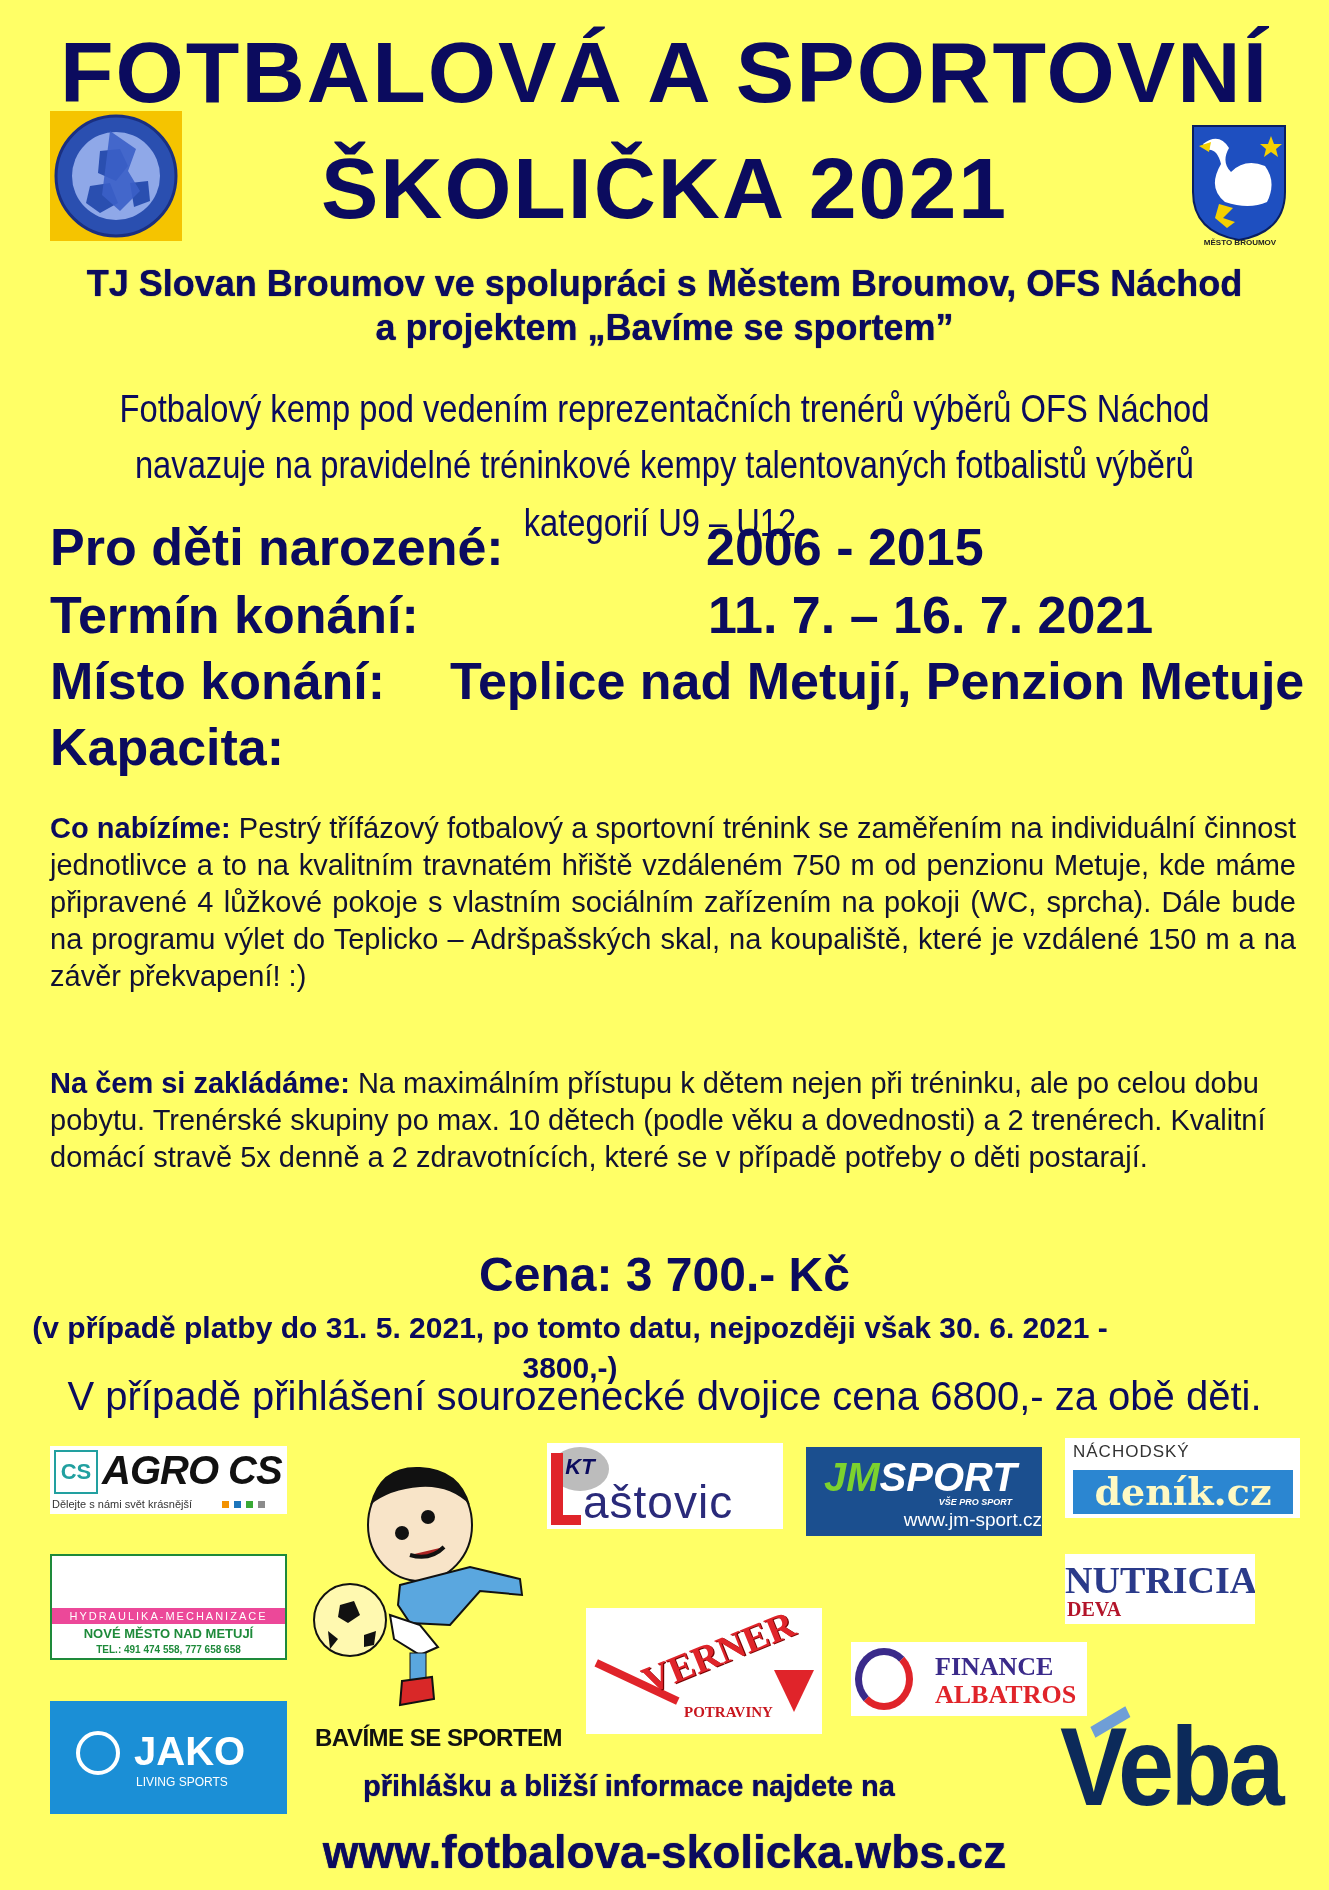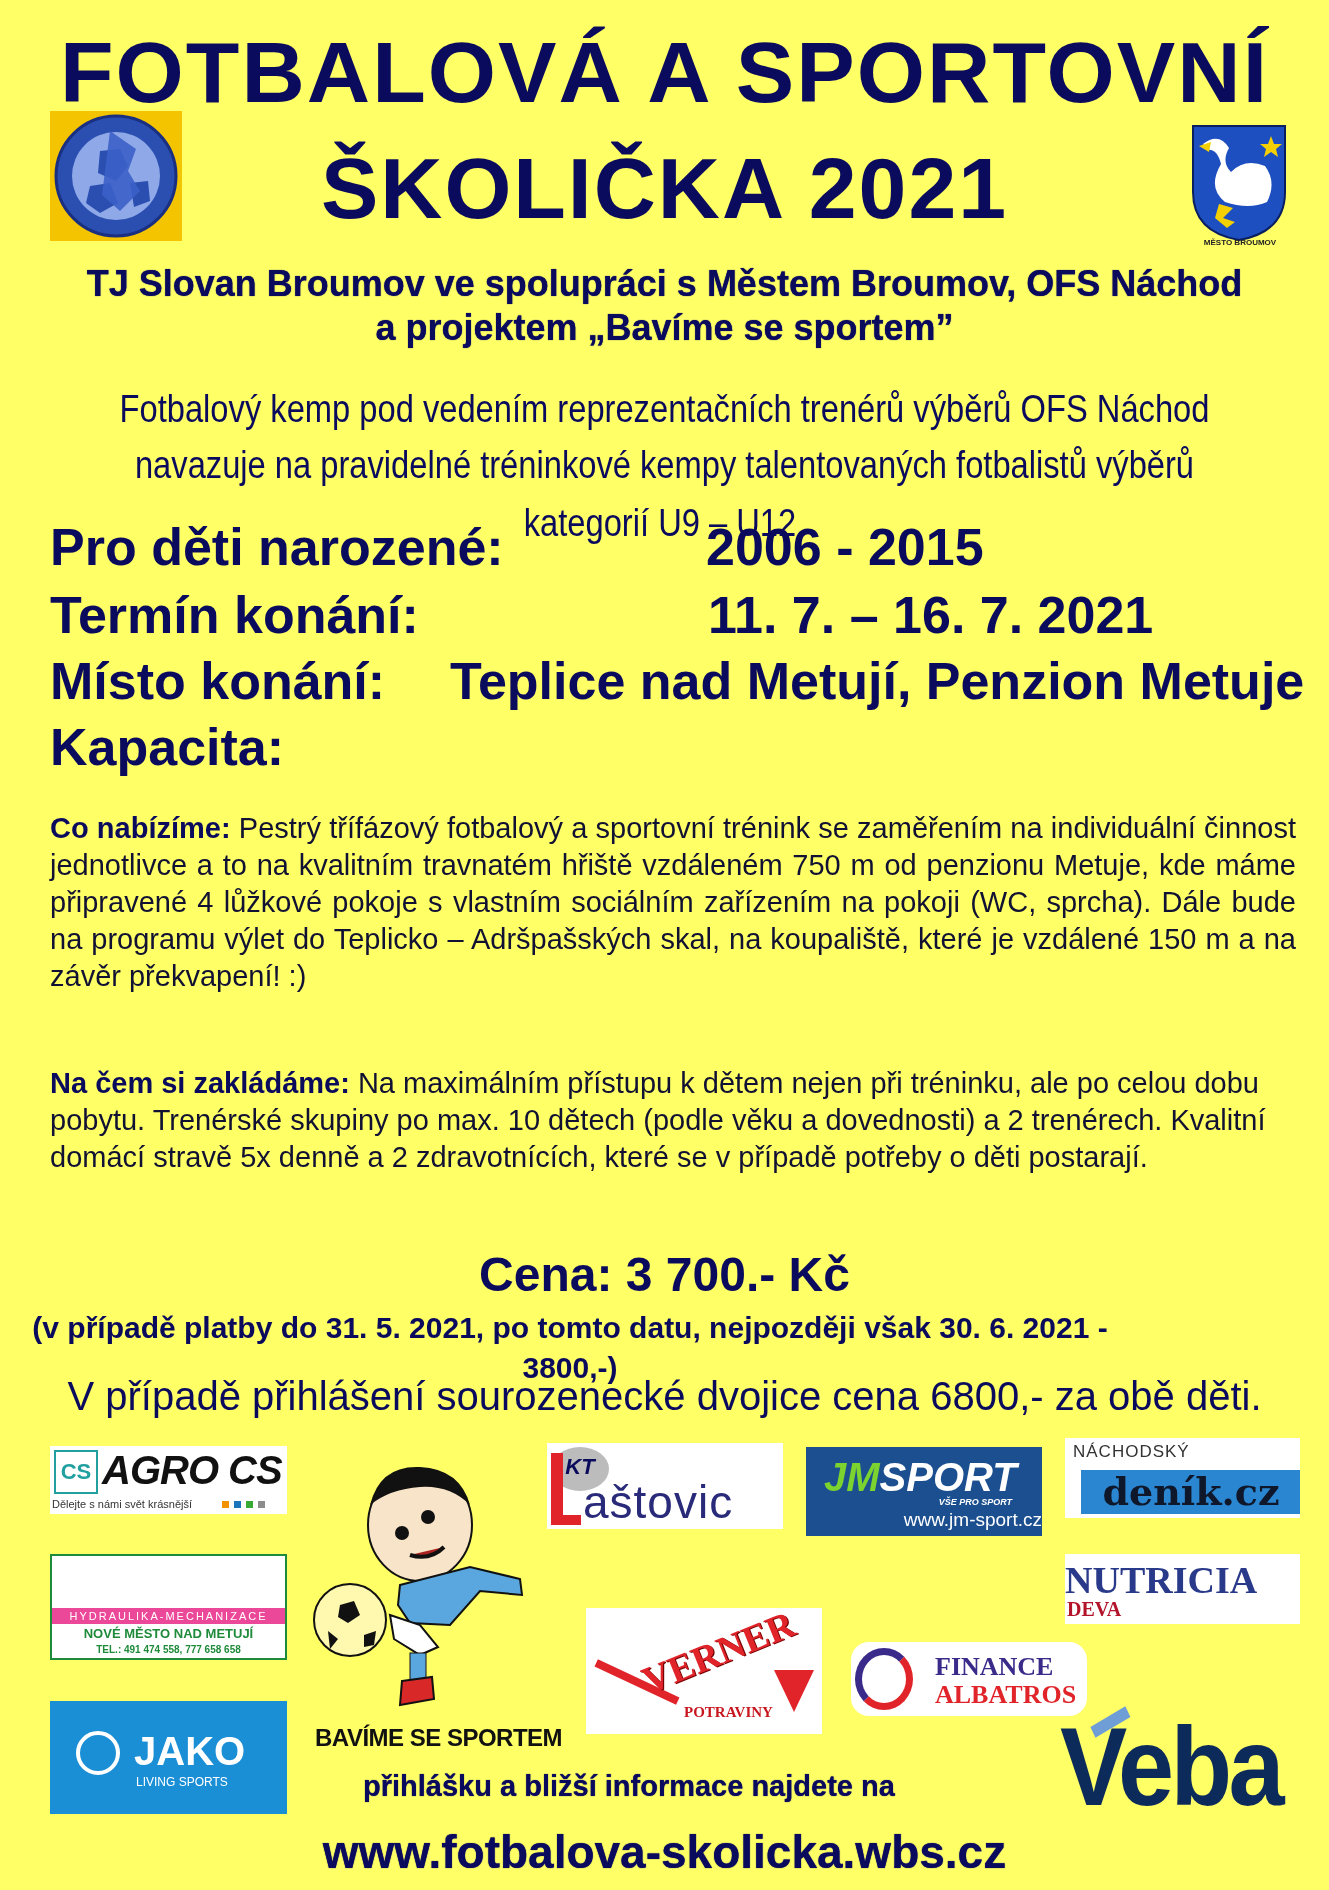--- a/index.html
+++ b/index.html
@@ -85,33 +85,33 @@
     .lastovic .name { position:absolute; left:36px; top:32px; font-size:46px; color:#2a2a7a; letter-spacing:1px; }
 
     .jm { left: 806px; top: 1447px; width: 236px; height: 89px; background: #1b4f8f; }
     .jm .name { position:absolute; left:18px; top:8px; font-size:40px; font-weight:bold; font-style:italic; color:#fff; }
     .jm .name span { color: #7cd22e; }
     .jm .tag { position:absolute; right:30px; top:50px; font-size:9px; font-weight:bold; font-style:italic; color:#fff; }
     .jm .url { position:absolute; left:0; width:100%; text-align:right; top:62px; font-size:19px; color:#fff; }
 
     .denik { left: 1065px; top: 1438px; width: 235px; height: 80px; }
     .denik .top { position:absolute; left:8px; top:4px; font-size:17px; color:#333; letter-spacing:1px; }
-    .denik .blue { position:absolute; left:8px; top:32px; width:220px; height:44px; background:#2b86d1; color:#0f172a; font-family:"DejaVu Serif", serif; font-weight:bold; font-size:38px; text-align:center; line-height:44px;margin-left:8px; }
-
-    .nutricia { left: 1065px; top: 1554px; width: 235px; height: 70px; }
+    .denik .blue { position:absolute; left:8px; top:32px; width:220px; height:44px; background:#2b86d1; color:#fef9c3; font-family:"DejaVu Serif", serif; font-weight:bold; font-size:38px; text-align:center; line-height:44px; }
+
+    .nutricia { left: 1065px; top: 1554px; width: 190px; height: 70px; }
     .nutricia .name { position:absolute; left:0; top:4px; font-family:"Liberation Serif", serif; font-weight:bold; font-size:38px; color:#2a3a8a; }
     .nutricia .deva { position:absolute; left:2px; top:44px; font-family:"Liberation Serif", serif; font-weight:bold; font-size:20px; color:#b3142a; }
 
     .verner { left: 586px; top: 1608px; width: 236px; height: 126px; }
     .verner .name { position:absolute; left:52px; top:22px; font-family:"Liberation Serif", serif; font-weight:bold; font-size:38px; color:#e0242a; transform: rotate(-22deg); text-shadow:1px 1px 0 #700; }
     .verner .sub { position:absolute; left:98px; top:96px; font-family:"Liberation Serif", serif; font-weight:bold; font-size:15px; color:#c8161e; }
     .verner .sw { position:absolute; left:6px; top:70px; width:90px; height:8px; background:#e0242a; transform: rotate(25deg); }
     .verner .arr { position:absolute; left:188px; top:62px; width:0; height:0; border-left:20px solid transparent; border-right:20px solid transparent; border-top:42px solid #e0242a; }
 
-    .albatros { left: 851px; top: 1642px; width: 236px; height: 74px; border-radius: 18px; }
+    .albatros { left: 851px; top: 1642px; width: 236px; height: 74px; }
     .albatros .mark { position:absolute; left:4px; top:6px; width:58px; height:62px; border:7px solid #e0242a; border-left-color:#3a2a8a; border-top-color:#3a2a8a; border-radius:50%; box-sizing:border-box; }
     .albatros .l1 { position:absolute; left:84px; top:10px; font-family:"Liberation Serif", serif; font-weight:bold; font-size:26px; color:#3a2a8a; }
     .albatros .l2 { position:absolute; left:84px; top:38px; font-family:"Liberation Serif", serif; font-weight:bold; font-size:26px; color:#e0242a; }
 
     .veba { left: 1060px; top: 1712px; width: 240px; height: 110px; font-size: 112px; font-weight: bold; color: #0c2a5a; line-height: 110px; letter-spacing: -4px; transform: scaleX(0.9); transform-origin: left; }
     .veba .acc { position:absolute; left:34px; top:4px; width:44px; height:12px; background:#6f9ed6; transform: rotate(-28deg); }
 
     .bavime { left: 315px; top: 1724px; font-size: 24px; font-weight: bold; color: #111; letter-spacing: -0.5px; }
     .footer-note { left: 363px; top: 1770px; font-size: 29px; font-weight: bold; color:#0b0b5e; text-shadow: 0 0 1px #0b0b5e; }
     .footer-url { left: 0; width: 1329px; top: 1825px; text-align: center; font-size: 46px; font-weight: bold; color:#0b0b5e; text-shadow: 0 0 1px #0b0b5e; }

